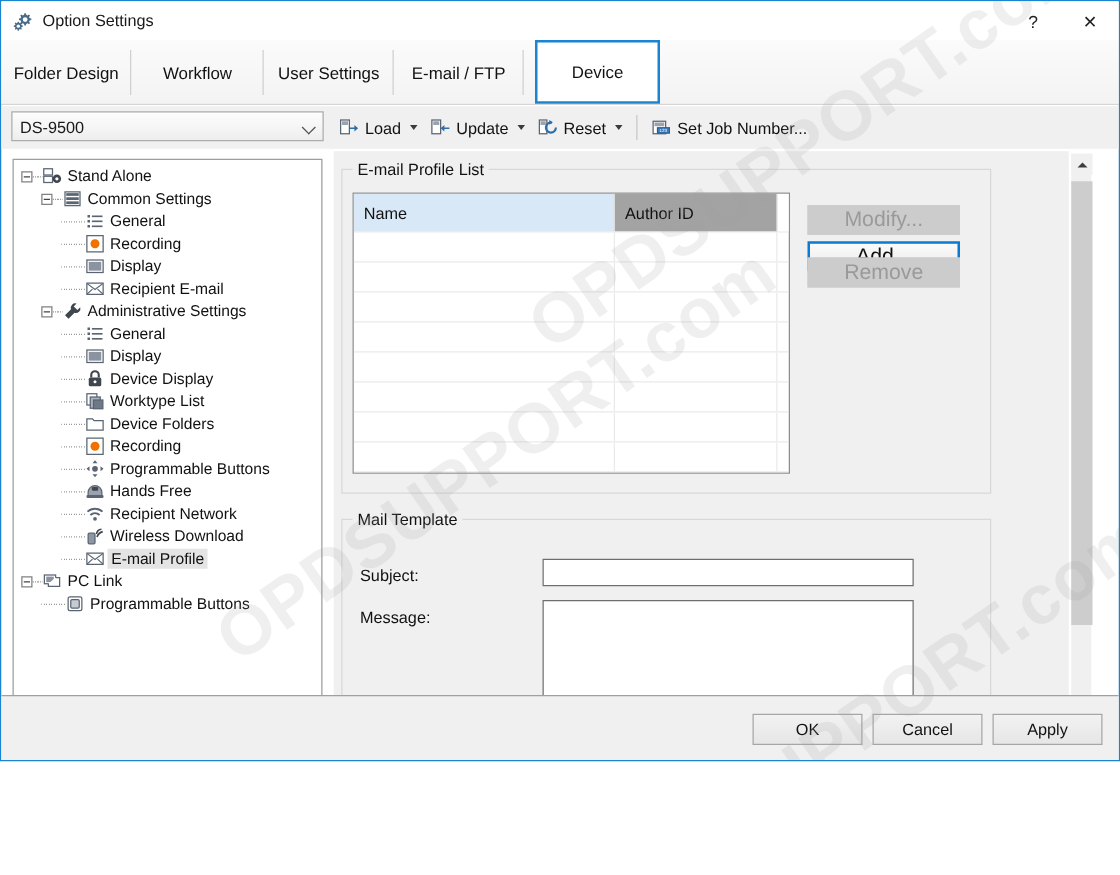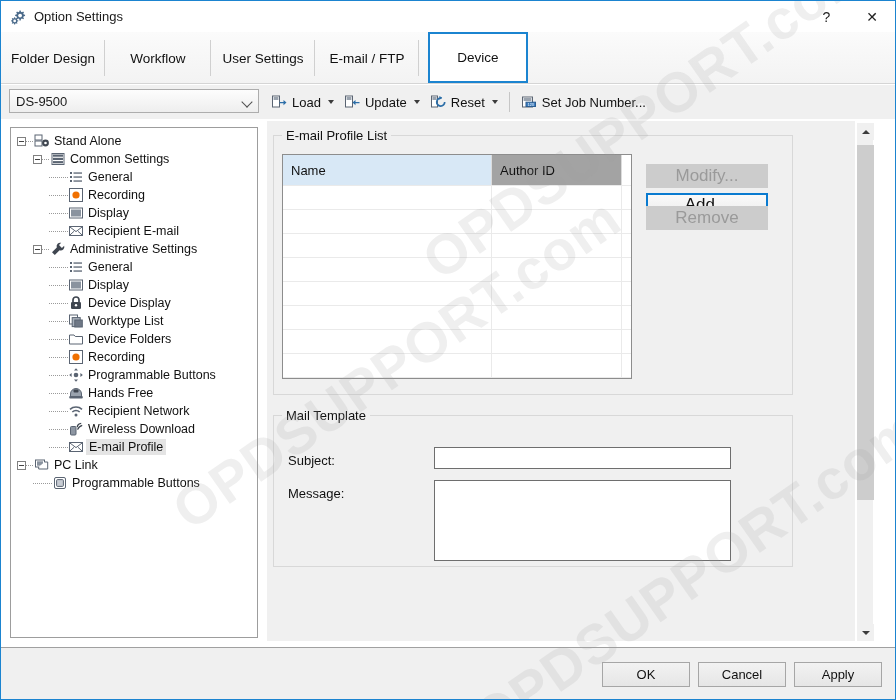--- a/index.html
+++ b/index.html
@@ -7,21 +7,21 @@
     margin: 0; padding: 0;
     width: 896px; height: 700px;
     font-family: "Liberation Sans", sans-serif;
     font-size: 13px;
     color: #1a1a1a;
     overflow: hidden;
     background: #ffffff;
   }
   #window {
     position: relative;
-    width: 896px; height: 700px;
+    width: 896px; height: 609px;
     border: 1px solid #1b84d0;
     background: #ffffff;
     overflow: hidden;
   }
 
   
   #titlebar {
     position: absolute; left: 0; top: 0; width: 894px; height: 31px;
     background: #ffffff;
     display: flex; align-items: center;

